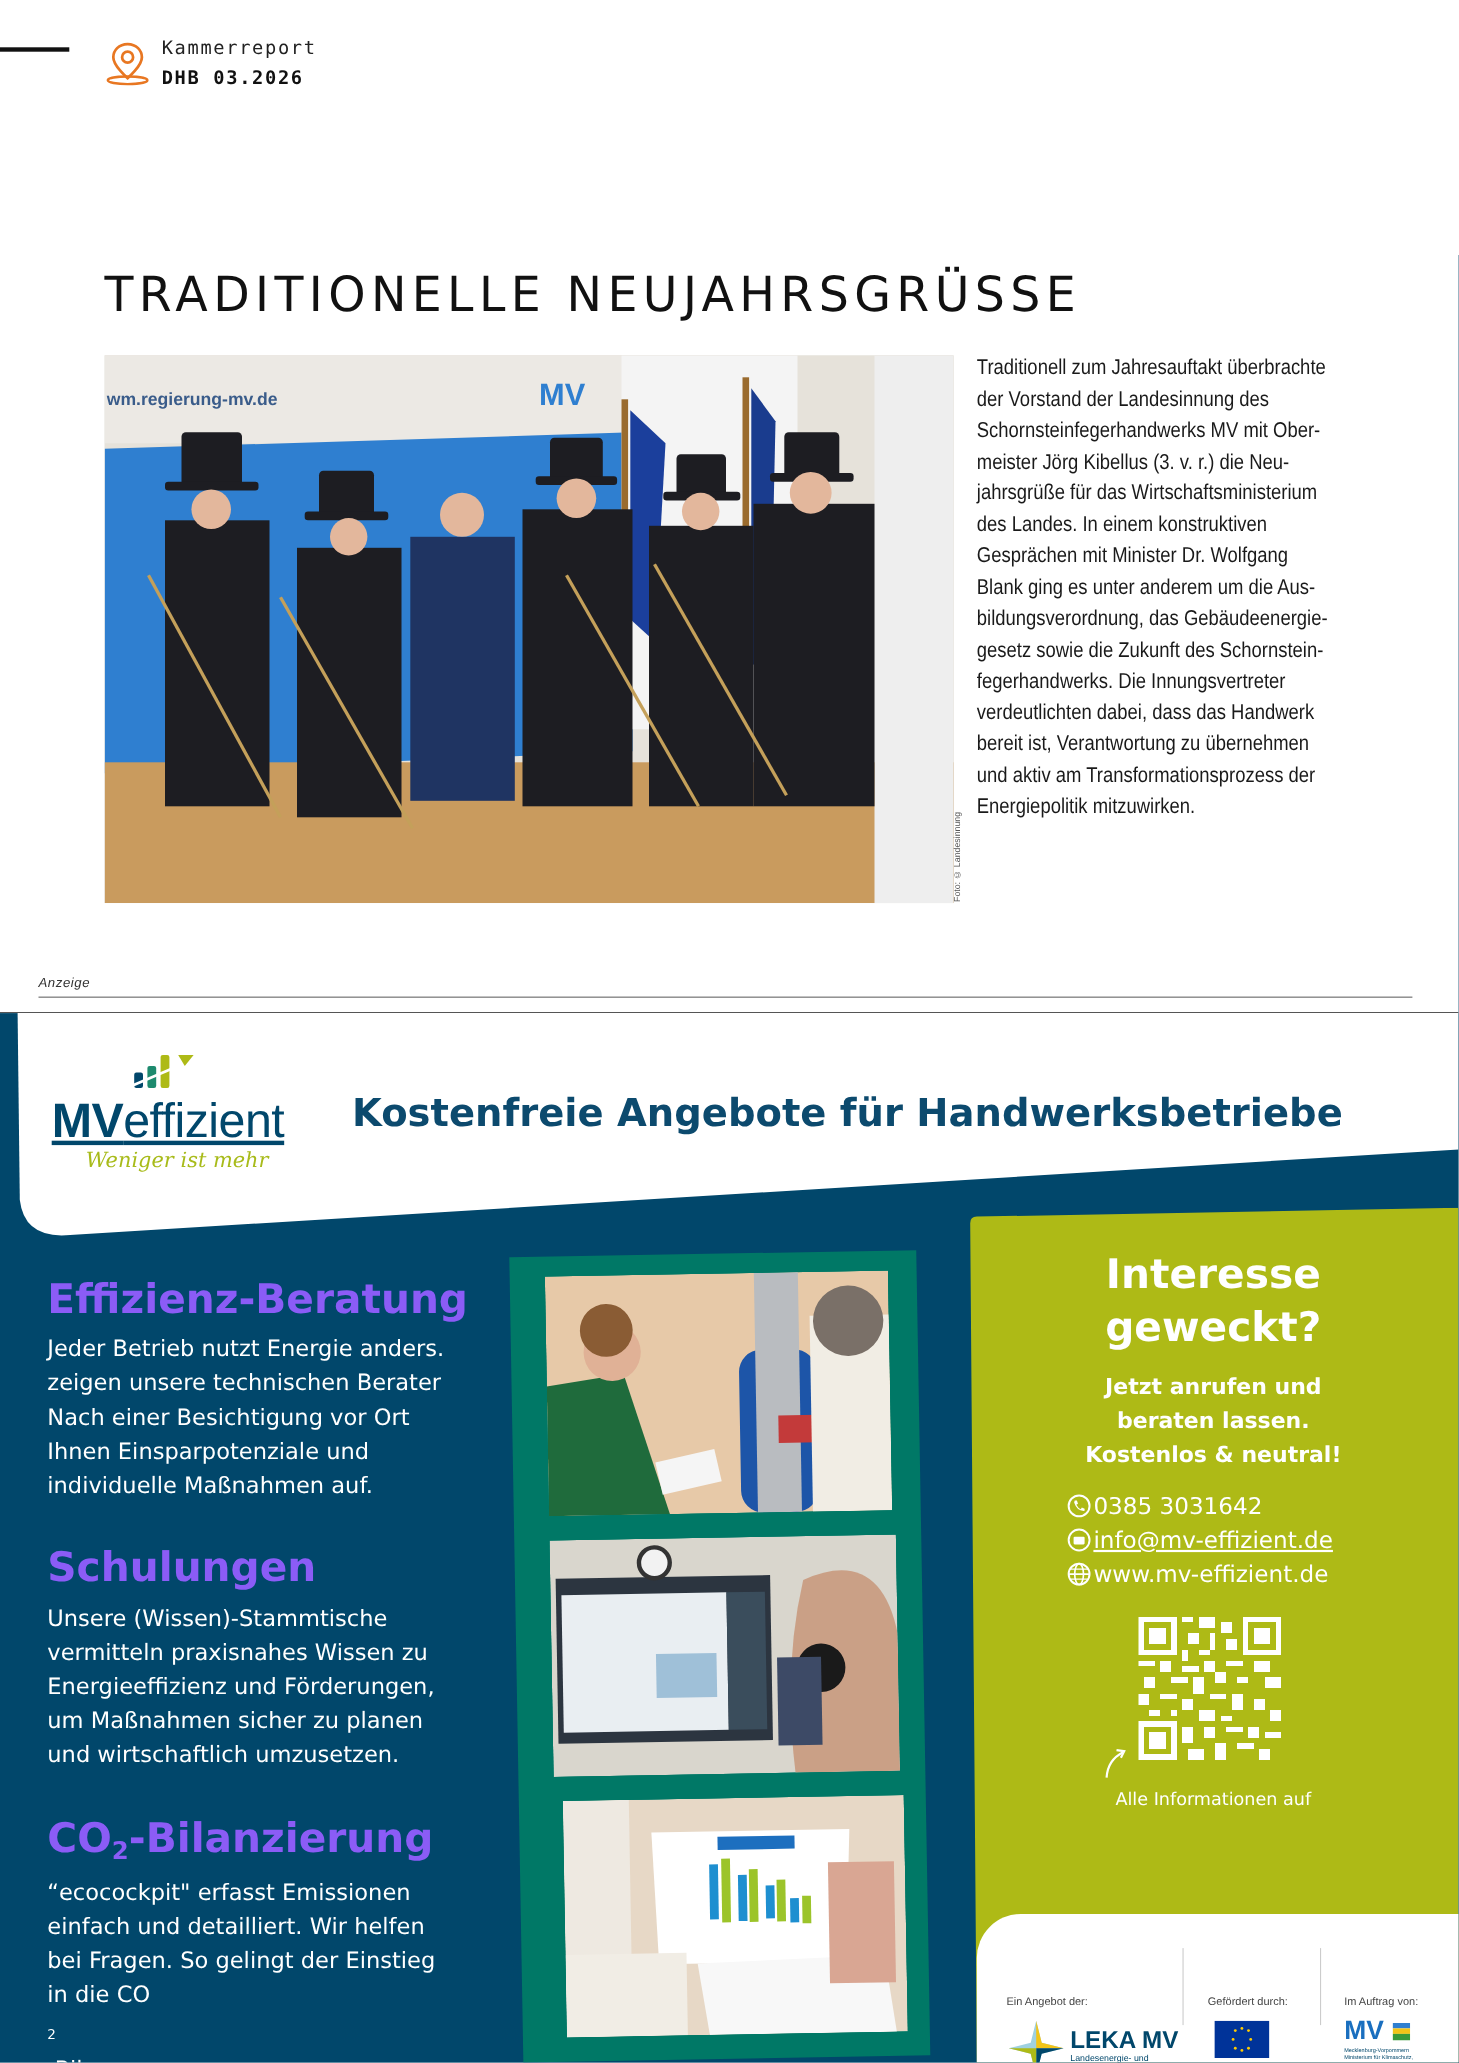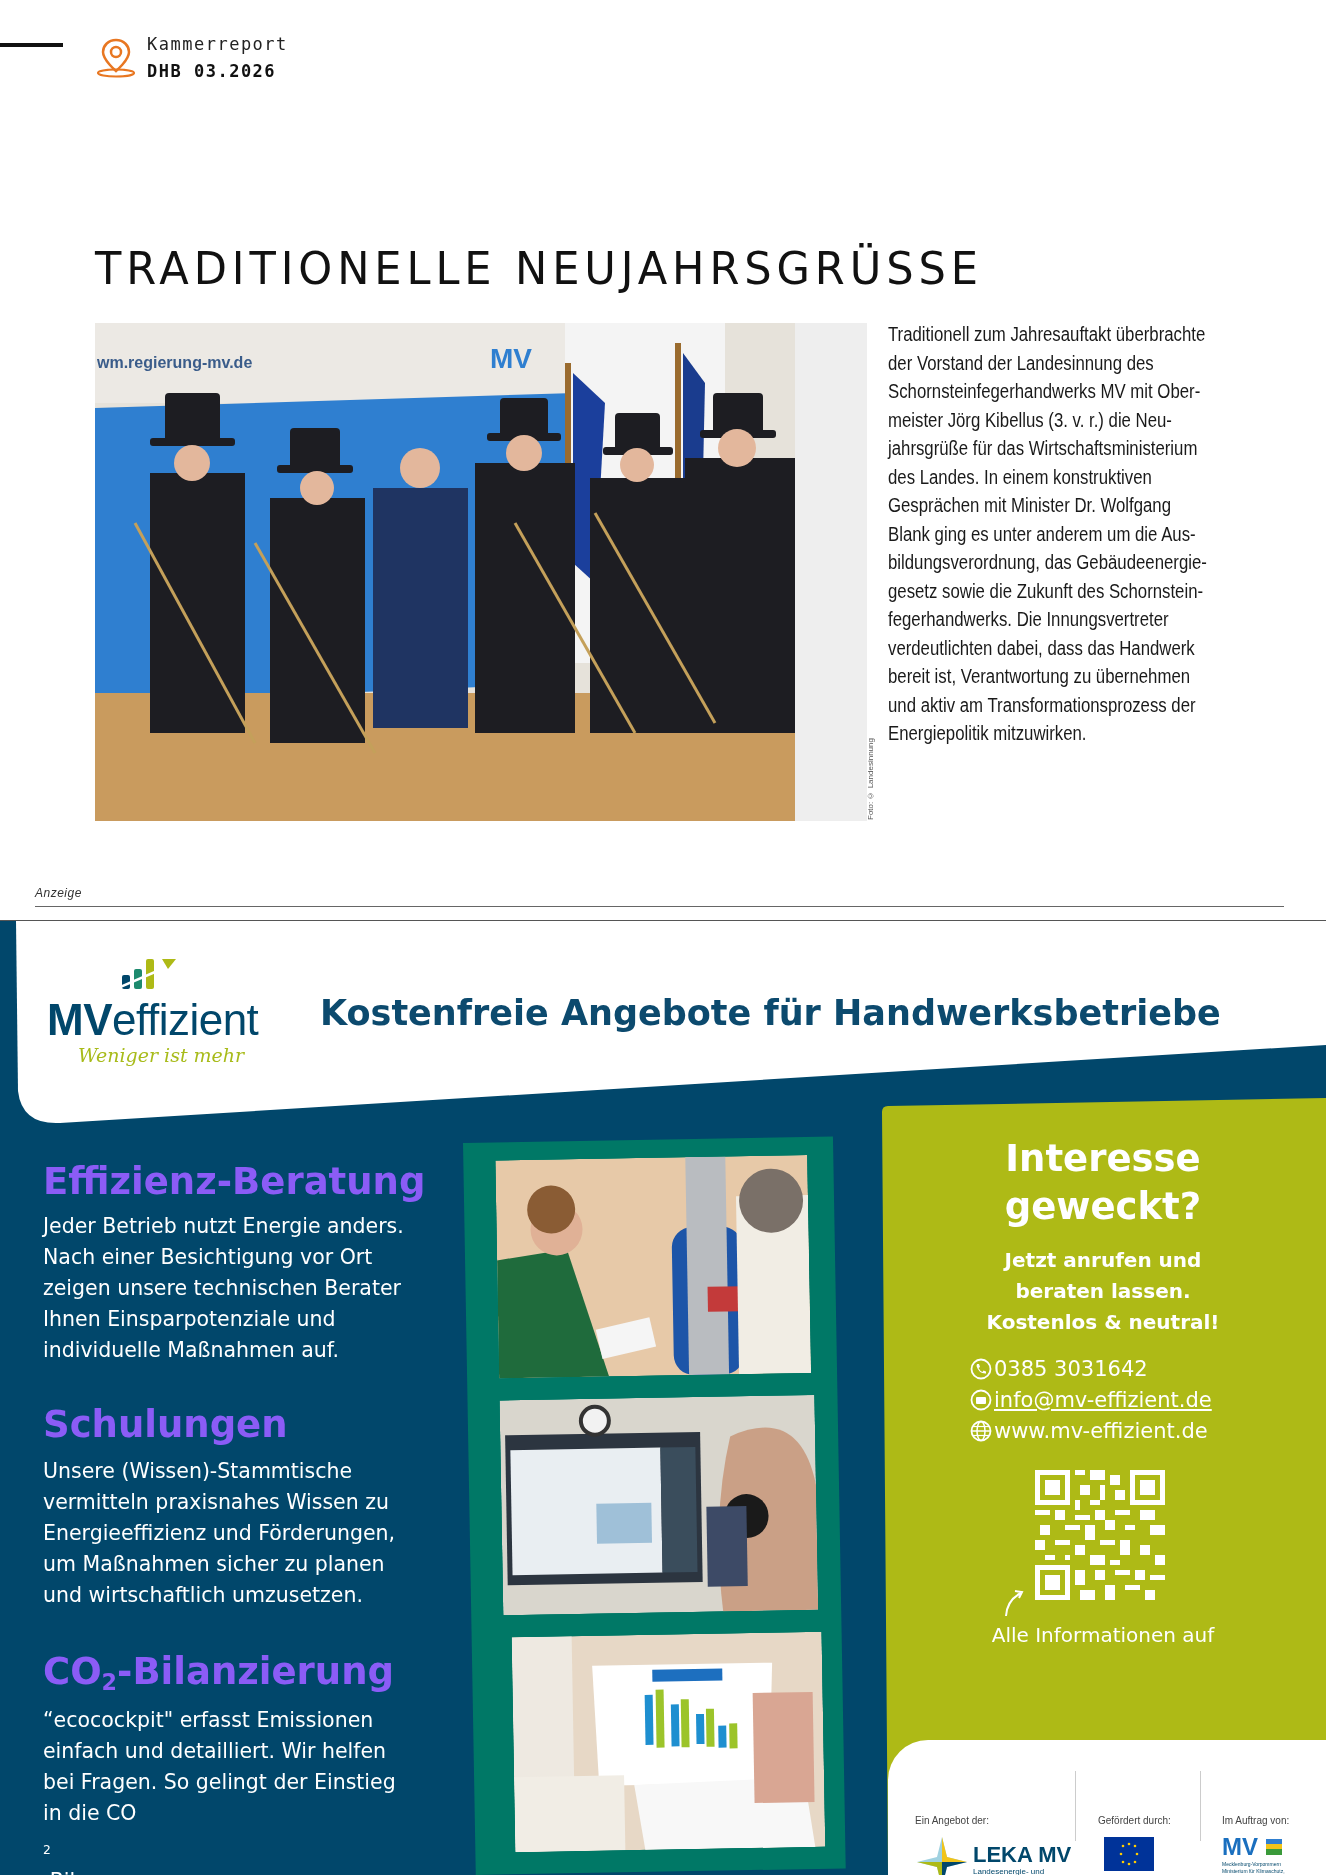--- a/index.html
+++ b/index.html
@@ -19,41 +19,41 @@
   .body-text { left:888px; top:320px; width:380px; font-family:"Liberation Sans", sans-serif; font-size:19.5px; line-height:28.5px; color:#1a1a1a; transform:scaleX(0.86); transform-origin:left top; width:442px; }
   .body-text span { display:block; white-space:nowrap; }
 
   .anz-label { left:35px; top:886px; font-style:italic; font-size:12px; color:#333; letter-spacing:0.5px; }
   .anz-line1 { left:35px; top:906px; width:1249px; height:1px; background:#666; }
   .anz-line2 { left:0; top:920px; width:1326px; height:1px; background:#555; }
 
   
   .ad-bg { left:0; top:921px; width:1326px; height:954px; background:#01476b; }
   .logo-mark { left:120px; top:955px; width:62px; height:36px; }
-  .logo-text { left:47px; top:995px; font-size:44px; color:#01476b; white-space:nowrap; letter-spacing:-0.5px; }
+  .logo-text { left:47px; top:995px; font-size:44px; color:#01476b; white-space:nowrap; letter-spacing:-0.5px;text-decoration:underline; }
   .logo-text b { font-weight:bold; }
   .logo-text span.light { font-weight:normal; }
   .logo-tag { left:78px; top:1044px; font-family:"DejaVu Serif", serif; font-style:italic; font-size:19px; color:#a8bb1a; }
   .ad-headline { left:320px; top:993px; font-family:"DejaVu Sans", sans-serif; font-weight:bold; font-size:35px; color:#0c4a6e; white-space:nowrap; }
 
   .sec-h { left:43px; font-family:"DejaVu Sans", sans-serif; font-weight:bold; font-size:37px; color:#8b5cf6; white-space:nowrap; }
   .sec-p { left:43px; font-family:"DejaVu Sans", sans-serif; font-size:20.5px; line-height:31px; color:#fff; width:410px; }
   .sec-p span { display:block; white-space:nowrap; }
   sub { font-size:0.6em; vertical-align:-0.25em; }
 
   .photo-frame { left:463px; top:1143px; width:370px; height:732px; background:#007866; transform:rotate(-1deg); transform-origin:top left; }
   .ph { position:absolute; overflow:hidden; }
   .g-title { left:880px; top:1135px; width:446px; text-align:center; font-family:"DejaVu Sans", sans-serif; font-weight:bold; font-size:37px; line-height:48px; color:#fff; }
   .g-sub { left:880px; top:1245px; width:446px; text-align:center; font-family:"DejaVu Sans", sans-serif; font-weight:bold; font-size:20px; line-height:31px; color:#fff; }
   .g-contact { left:970px; font-family:"DejaVu Sans", sans-serif; font-size:21px; color:#fff; white-space:nowrap; display:flex; align-items:center; gap:2px; }
   .g-contact .ic { width:22px; height:22px; }
   .g-link { text-decoration:underline; }
   .qr { left:1035px; top:1470px; width:130px; height:130px; }
   .qr-arrow { left:1003px; top:1588px; width:22px; height:30px; }
-  .g-info { left:880px; top:1620px; width:446px; text-align:center; font-family:"DejaVu Sans", sans-serif; font-size:20px; line-height:31px; color:#fff; }
+  .g-info { left:880px; top:1620px; width:446px; text-align:center; font-family:"DejaVu Sans", sans-serif; font-size:16px; line-height:31px; color:#fff; }
 
   .partner-box { left:888px; top:1740px; width:438px; height:135px; background:#fff; border-top-left-radius:40px; }
   .p-col { position:absolute; top:1770px; font-size:10px; color:#444;margin-top:45px; }
   .p-div { position:absolute; top:1771px; width:1px; height:70px; background:#ccc; }
 </style>
 </head>
 <body>
 
 <div class="abs hdr-line"></div>
 <svg class="abs hdr-pin" viewBox="0 0 40 44">
@@ -150,22 +150,22 @@
   <line x1="0" y1="32" x2="42" y2="14" stroke="#fff" stroke-width="2.5"></line>
   <polygon points="42,4 56,4 48,14" fill="#aeba16"></polygon>
 </svg>
 <div class="abs logo-text"><b>MV</b><span class="light">effizient</span></div>
 <div class="abs logo-tag">Weniger ist mehr</div>
 <div class="abs ad-headline">Kostenfreie Angebote für Handwerksbetriebe</div>
 
 <div class="abs sec-h" style="top:1160px;">Effizienz-Beratung</div>
 <div class="abs sec-p" style="top:1211px;">
   <span>Jeder Betrieb nutzt Energie anders.</span>
+  <span>zeigen unsere technischen Berater</span>
   <span>Nach einer Besichtigung vor Ort</span>
-  <span>zeigen unsere technischen Berater</span>
   <span>Ihnen Einsparpotenziale und</span>
   <span>individuelle Maßnahmen auf.</span>
 </div>
 
 <div class="abs sec-h" style="top:1403px;">Schulungen</div>
 <div class="abs sec-p" style="top:1456px;">
   <span>Unsere (Wissen)-Stammtische</span>
   <span>vermitteln praxisnahes Wissen zu</span>
   <span>Energieeffizienz und Förderungen,</span>
   <span>um Maßnahmen sicher zu planen</span>

